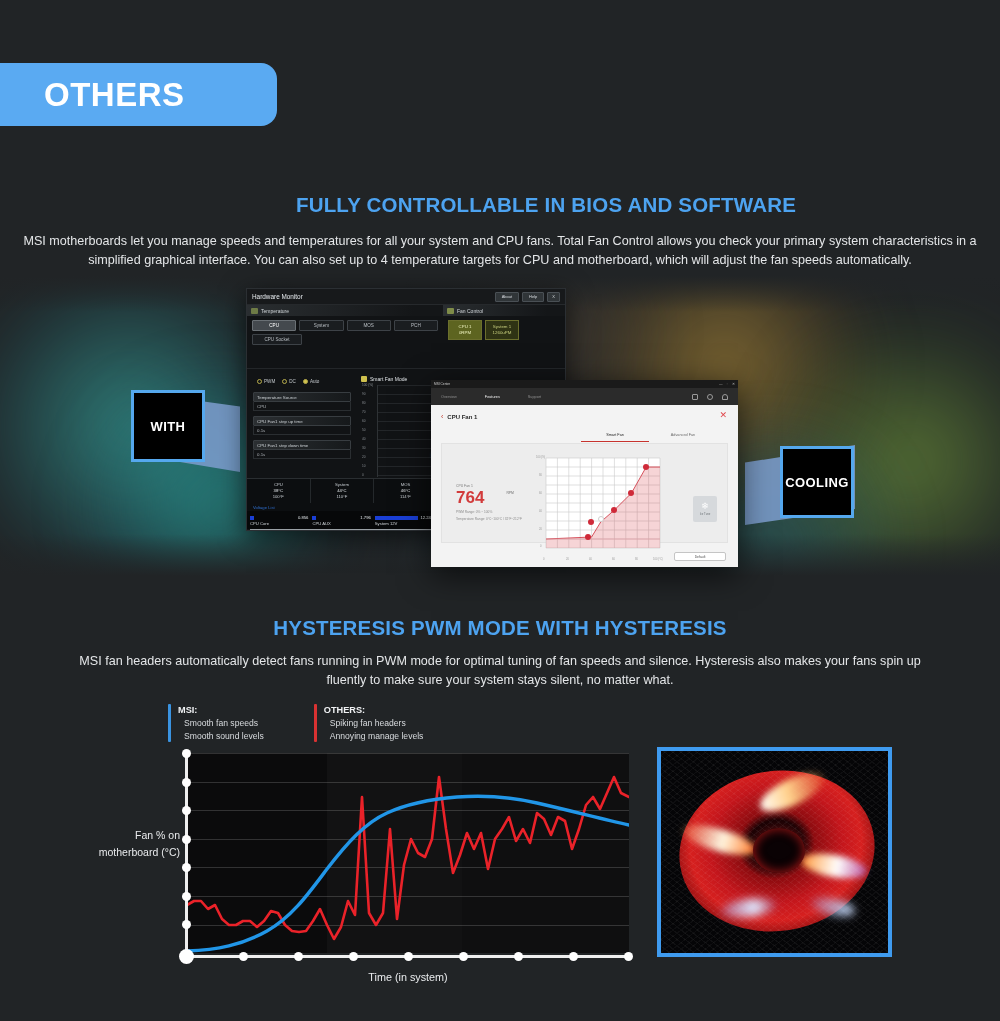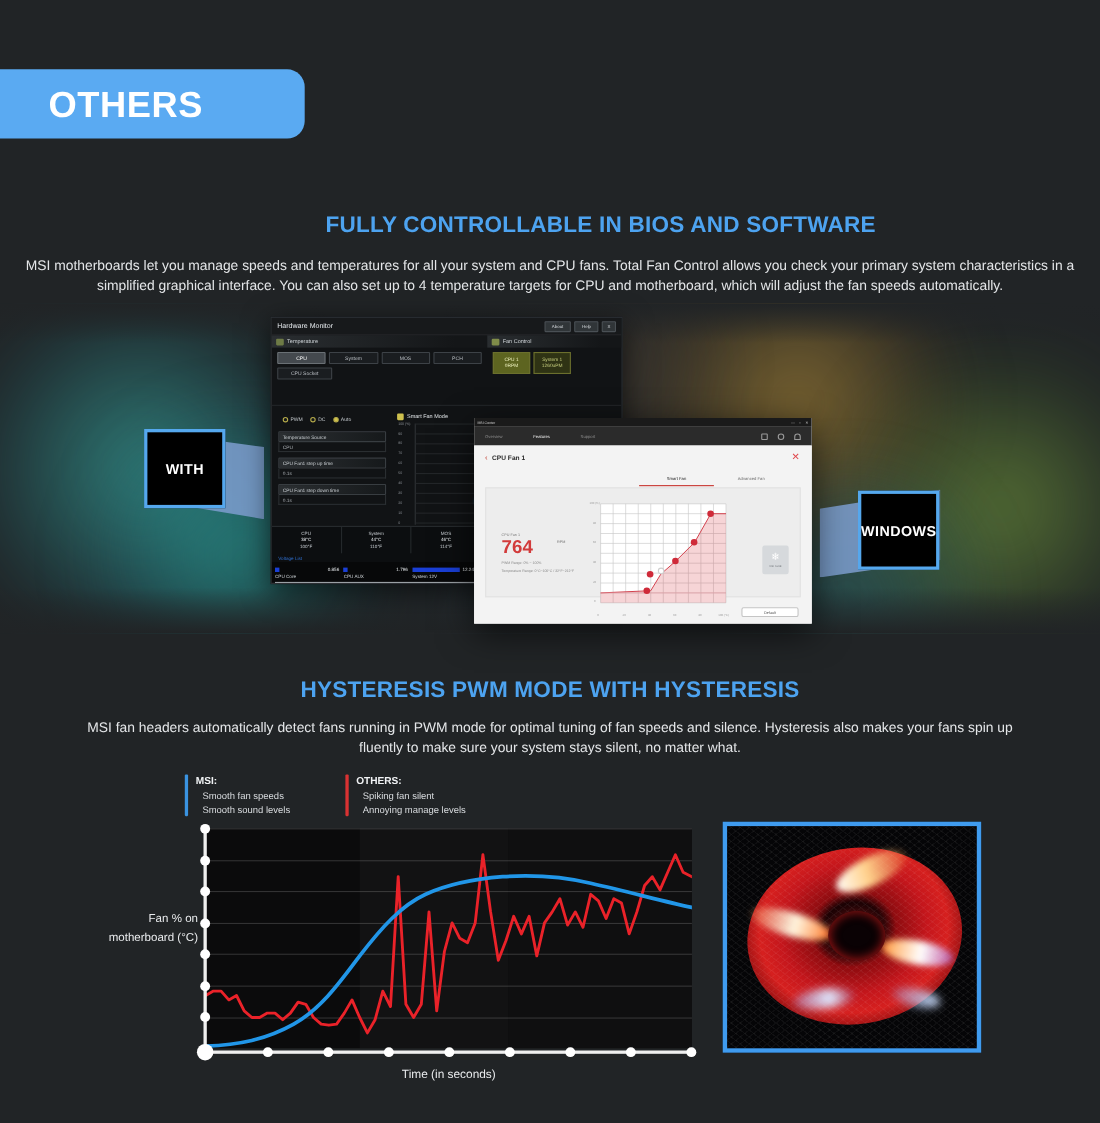--- a/index.html
+++ b/index.html
@@ -296,21 +296,21 @@
 <div class="badge-wrap">
   <div class="badge-arrow" id="badge-bios-arrow"></div>
   <div class="badge-box" id="badge-bios-box">
     <span class="t">WITH</span>
   </div>
 </div>
 
 <div class="badge-wrap">
   <div class="badge-arrow" id="badge-windows-arrow"></div>
   <div class="badge-box" id="badge-windows-box">
-    <span class="t">WINDOWS</span>
+    <span class="t">COOLING</span>
   </div>
 </div>
 
 <div id="bios-window">
 
   <div id="bios-titlebar">
     <span id="bios-title">Hardware Monitor</span>
     <span id="bios-title-btns">
       <span>About</span>
       <span>Help</span>
@@ -603,21 +603,21 @@
     <div class="txt">
       <div class="h">MSI:</div>
       <div class="l">Smooth fan speeds</div>
       <div class="l">Smooth sound levels</div>
     </div>
   </div>
   <div class="leg">
     <div class="bar red"></div>
     <div class="txt">
       <div class="h">OTHERS:</div>
-      <div class="l">Spiking fan silent</div>
+      <div class="l">Spiking fan headers</div>
       <div class="l">Annoying manage levels</div>
     </div>
   </div>
 </div>
 
 <div id="hchart">
   <div id="ylabel">
     <div>Fan % on</div>
     <div>motherboard (°C)</div>
   </div>
@@ -653,21 +653,21 @@
   <div class="dotX" style="left:159px; top:207px;"></div>
   <div class="dotX" style="left:214px; top:207px;"></div>
   <div class="dotX" style="left:269px; top:207px;"></div>
   <div class="dotX" style="left:324px; top:207px;"></div>
   <div class="dotX" style="left:379px; top:207px;"></div>
   <div class="dotX" style="left:434px; top:207px;"></div>
   <div class="dotX" style="left:489px; top:207px;"></div>
   <div class="dotX" style="left:544px; top:207px;"></div>
   <div class="dotO" style="left:99px; top:204px;"></div>
 
-  <div id="xlabel">Time (in seconds)</div>
+  <div id="xlabel">Time (in system)</div>
 </div>
 
 <div id="fan-photo">
   <div id="fan-inner">
     <div class="fan-blob" id="fan-disc"></div>
     <div class="mesh"></div>
     <div class="glint g1"></div>
     <div class="glint g2"></div>
     <div class="glint g3"></div>
     <div class="glint g4"></div>

